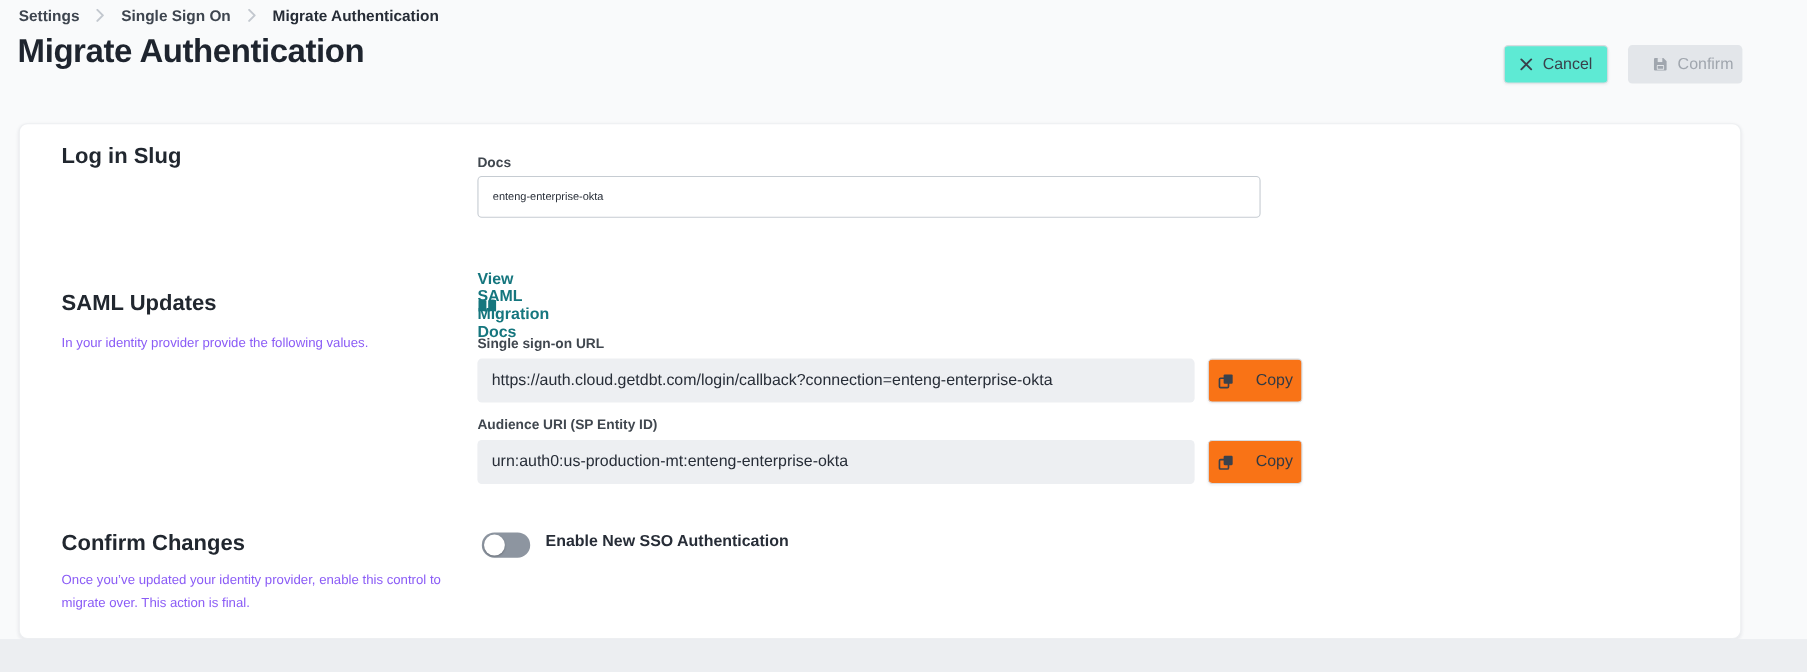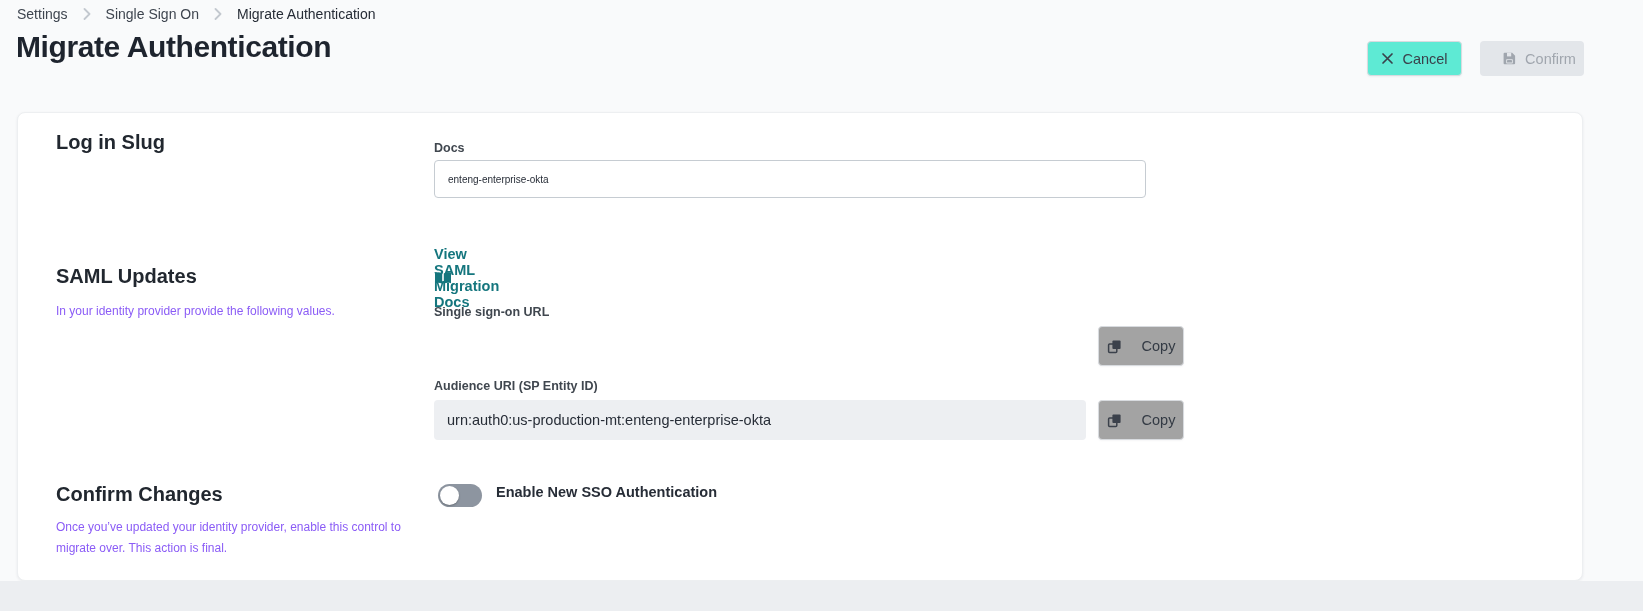--- a/index.html
+++ b/index.html
@@ -7,21 +7,21 @@
   body {
     width:1643px; height:611px; position:relative; overflow:hidden;
     background:#f9fafb;
     font-family:"Liberation Sans", sans-serif;
     -webkit-font-smoothing:antialiased;
   }
   
   .breadcrumb {
     position:absolute; left:17px; top:6px;
     display:flex; align-items:center; gap:15px;
-    font-size:14px; font-weight:400; color:#3e454f;
+    font-size:14px; font-weight:700; color:#3e454f;
   }
   .crumb { cursor:pointer; }
   .crumb.current { color:#262c36; cursor:default; }
   .crumb-sep { display:flex; align-items:center; }
   .page-title {
     position:absolute; left:16px; top:30px; margin:0;
     font-size:30px; font-weight:700; color:#1e242e; letter-spacing:-0.4px;
   }
   .btn {
     position:absolute; top:41px; height:35px;
@@ -72,21 +72,21 @@
     background:#edeff2; border-radius:4px;
     display:flex; align-items:center; padding:0 13px;
     font-size:14.5px; color:#272d37;
   }
   .ro-field span { position:static; }
   .field-sso { top:213px; }
   .field-aud { top:287px; }
   .copy-btn {
     left:1080px; width:86px; height:40px;
     display:flex; align-items:center; justify-content:center; gap:20px;
-    background:#a3a3a3; border:1px solid #d8dbdf; border-radius:4px;
+    background:#f97316; border:1px solid #d8dbdf; border-radius:4px;
     font-size:14.5px; color:#333a44; font-family:inherit; cursor:pointer;
     box-shadow:0 1px 2px rgba(20,30,50,.04);
   }
   .copy-btn svg, .copy-btn span { position:static; }
   .copy-sso { top:213px; }
   .copy-aud { top:287px; }
   .toggle-row { left:420px; top:371px; display:flex; align-items:flex-start; gap:14px; }
   .toggle {
     position:static; width:44px; height:23px; border-radius:12px;
     background:#8d95a0; position:relative; cursor:pointer; flex:0 0 auto;
@@ -146,20 +146,23 @@
 
   <a class="docs-link">
     <svg width="18" height="14" viewBox="0 0 18 14">
       <path d="M1 1.9C3.2 1 6.1 1.2 8.2 2.4v10.3C6.1 11.6 3.2 11.4 1 12.2z" fill="#15767e"></path>
       <path d="M17 1.9C14.8 1 11.9 1.2 9.8 2.4v10.3c2.1-1.1 5-1.3 7.2-.5z" fill="#15767e"></path>
     </svg>
     <span>View SAML Migration Docs</span>
   </a>
 
   <label class="field-label lbl-sso">Single sign-on URL</label>
+  <div class="ro-field field-sso">
+    <span>https://auth.cloud.getdbt.com/login/callback?connection=enteng-enterprise-okta</span>
+  </div>
   <button class="copy-btn copy-sso">
     <svg width="15" height="15" viewBox="0 0 15 15">
       <rect x="1.6" y="4.9" width="8.2" height="8.5" rx="1" fill="none" stroke="#3b414b" stroke-width="1.5"></rect>
       <rect x="5.4" y="1.4" width="8.2" height="8.5" rx="1" fill="#3b414b"></rect>
     </svg>
     <span>Copy</span>
   </button>
 
   <label class="field-label lbl-aud">Audience URI (SP Entity ID)</label>
   <div class="ro-field field-aud">

